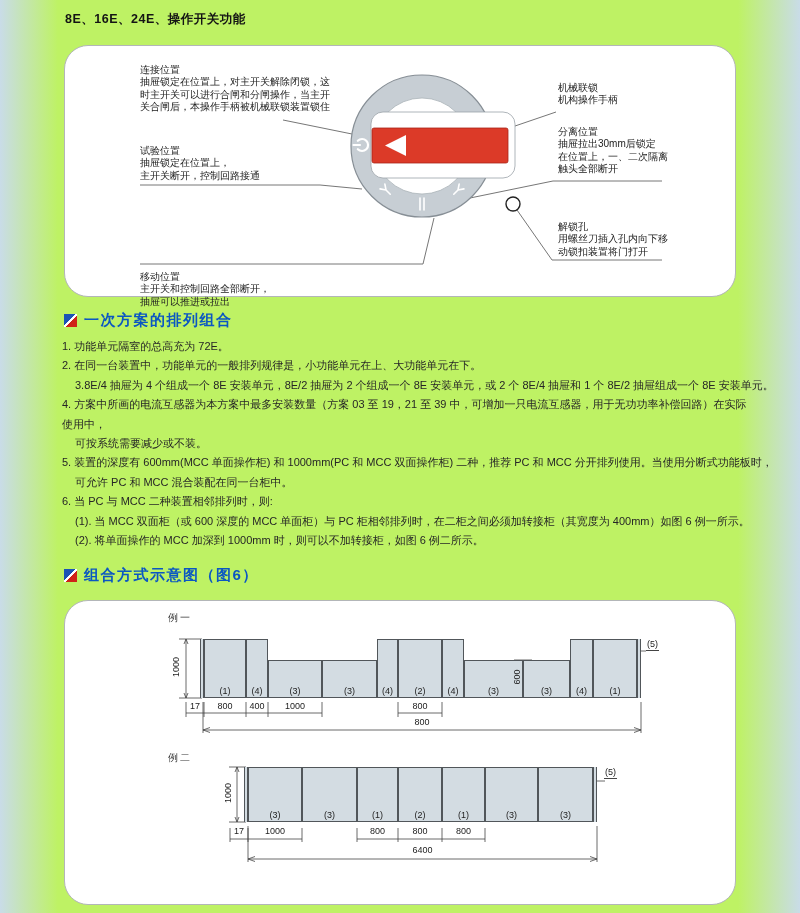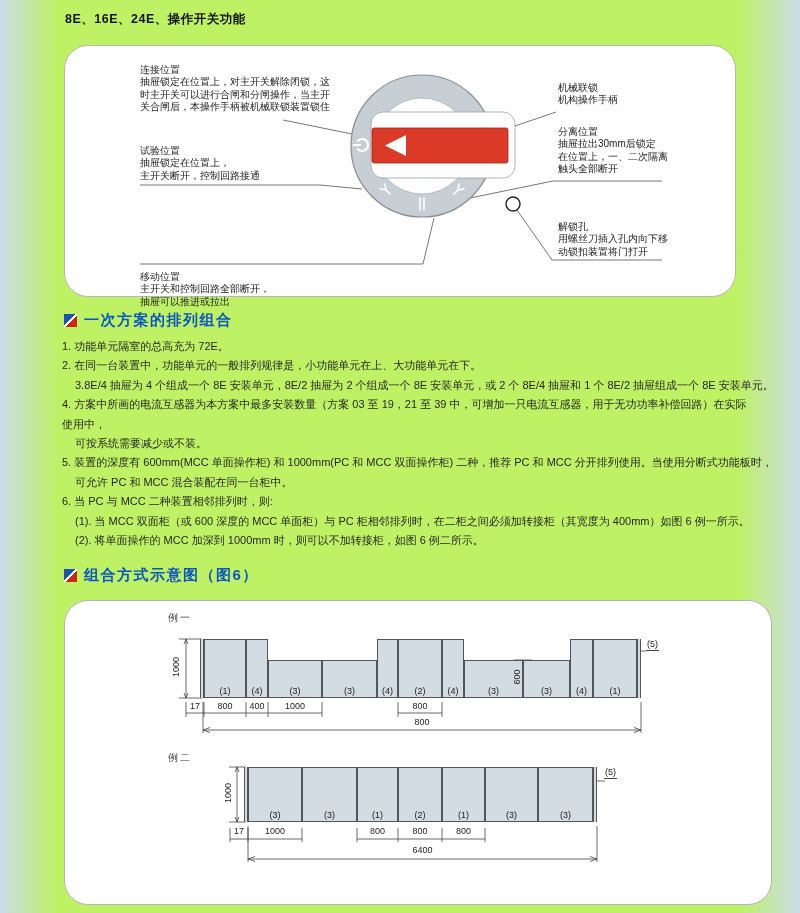--- a/index.html
+++ b/index.html
@@ -4,21 +4,21 @@
 <style>
   html,body{margin:0;padding:0;background:#fff;}
   body{font-family:"Liberation Sans","DejaVu Sans",sans-serif;}
   .page{position:relative;width:800px;height:913px;background:#bef264;overflow:hidden;}
   .edge{position:absolute;top:0;height:100%;pointer-events:none;}
   .edge.l{left:0;width:58px;background:linear-gradient(to right,#c9dce8,rgba(255,255,255,0));}
   .edge.r{right:0;width:62px;background:linear-gradient(to left,#c9dce8,rgba(255,255,255,0));}
   .page-title{position:absolute;left:65px;top:11px;font-size:12.5px;font-weight:bold;color:#141414;letter-spacing:.5px;}
   .figbox{position:absolute;border:1px solid #b3b6b8;border-radius:24px;background:#fff;}
   .fig1{left:64px;top:45px;width:670px;height:250px;}
-  .fig2{left:64px;top:600px;width:670px;height:303px;padding-left:36px;}
+  .fig2{left:64px;top:600px;width:670px;height:303px;}
   .figbox svg{position:absolute;left:0;top:0;}
   .callout{position:absolute;font-size:10px;line-height:12.4px;color:#222;}
   .sec{position:absolute;display:flex;align-items:center;gap:7px;}
   .sec1{left:64px;top:311px;text-align:right;}
   .sec2{left:64px;top:566px;}
   .sec-icon{width:13px;height:13px;background:linear-gradient(to bottom right,#1a53b5 46%,#ffffff 46% 54%,#cf2318 54%);}
   .sec-title{font-size:15px;font-weight:bold;color:#0b57c2;letter-spacing:1.5px;}
   .list{position:absolute;left:62px;top:337px;width:695px;}
   .li{font-size:11px;line-height:19.4px;color:#262626;white-space:nowrap;}
   .ind{padding-left:13px;}

